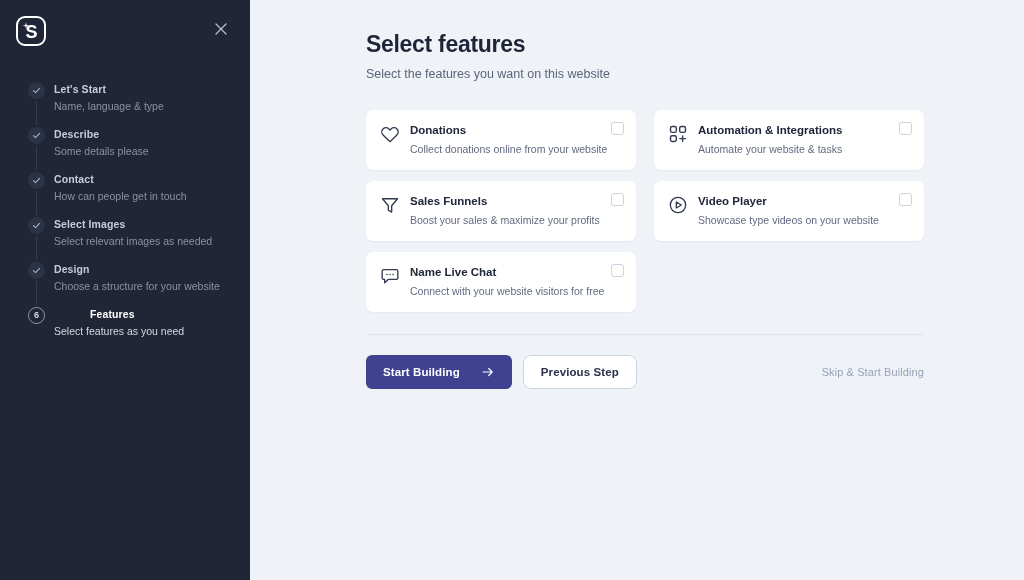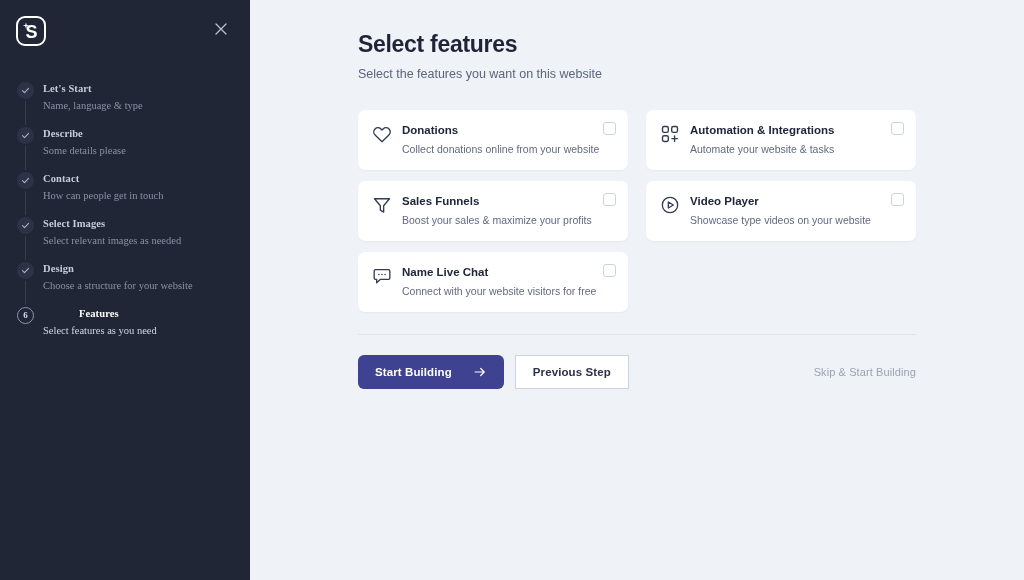--- a/index.html
+++ b/index.html
@@ -69,23 +69,22 @@
     display: flex;
     align-items: center;
     justify-content: center;
     cursor: pointer;
     margin-top: 2px;
   }
 
   
   .steps {
     margin-top: 22px;
-    padding-left: 17px;
-    position: relative;
-    font-family: Liberation Serif, serif;
+    padding-left: 28px;
+    position: relative;
   }
 
   .step {
     position: relative;
     padding-left: 26px;
     min-height: 45px;
   }
   .step:last-child { min-height: 30px; }
 
   .step .bullet {
@@ -139,20 +138,21 @@
     margin-top: 3px;
   }
   .step.current .s-sub { color: #d2d7e2; }
 
   
   .main {
     flex: 1 1 auto;
     height: 580px;
     padding: 30px 0 0 108px;
     position: relative;
+    margin-left: 8px;
   }
 
   .page-title {
     font-size: 23px;
     font-weight: 700;
     color: #1f2437;
     letter-spacing: -0.3px;
     line-height: 28px;
   }
   .page-sub {
@@ -247,21 +247,21 @@
     align-items: center;
     gap: 21px;
     cursor: pointer;
     letter-spacing: 0.1px;
   }
 
   .btn-secondary {
     background: #ffffff;
     color: #2b3149;
     border: 1px solid #ccd3e0;
-    border-radius: 0;
+    border-radius: 8px;
     height: 34px;
     padding: 0 17px;
     margin-left: 11px;
     font-family: "Liberation Sans", sans-serif;
     font-size: 11.5px;
     font-weight: 700;
     cursor: pointer;
     letter-spacing: 0.1px;
   }
 

